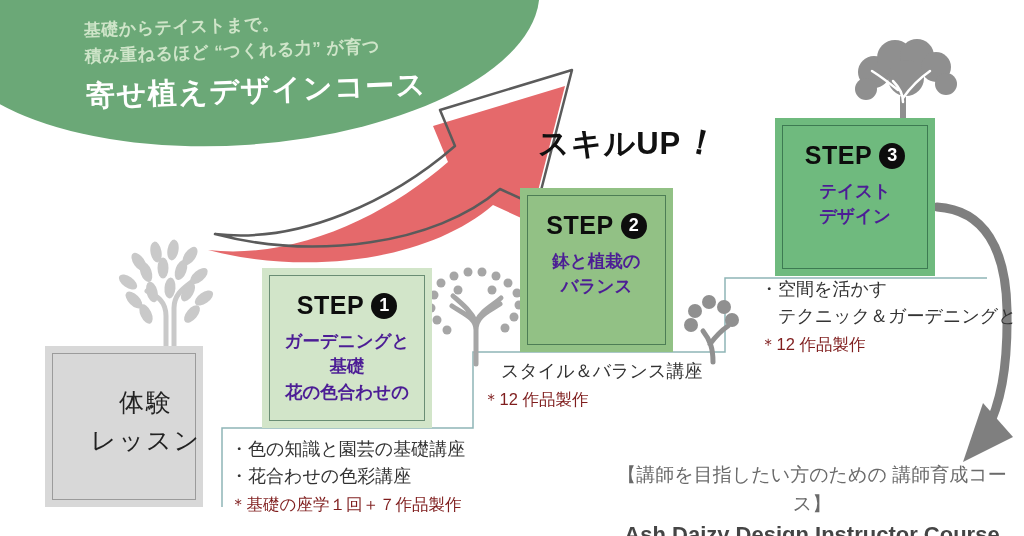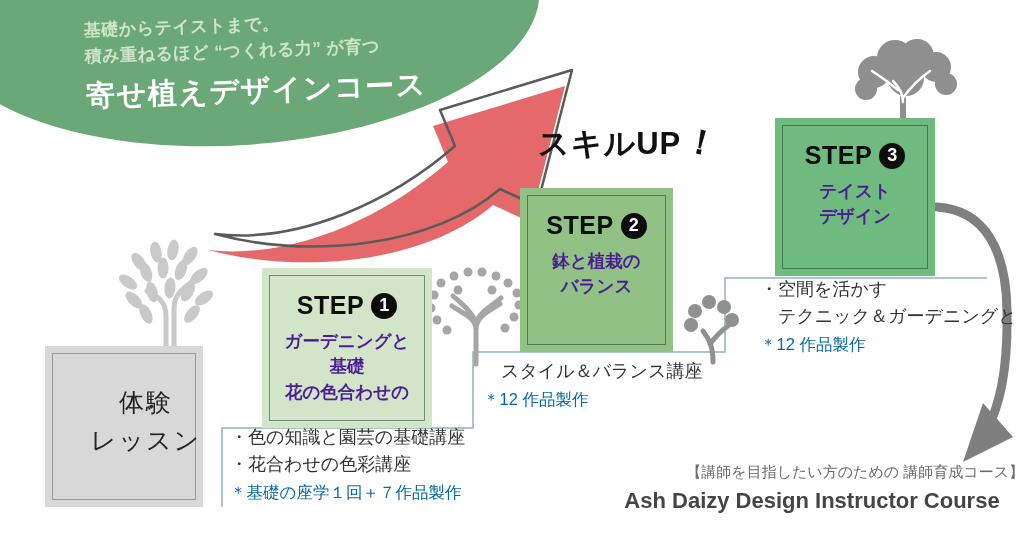--- a/index.html
+++ b/index.html
@@ -32,28 +32,28 @@
   .step2{left:520px;top:188px;width:153px;height:164px;background:#92c185;}
   .step3{left:775px;top:118px;width:160px;height:158px;background:#6fba7e;}
   .step-head{position:relative;margin-top:23px;display:flex;align-items:center;justify-content:center;gap:7px;}
   .step-word{font-size:25px;font-weight:900;color:#0d0d0d;letter-spacing:.5px;}
   .step-num{display:inline-flex;align-items:center;justify-content:center;width:26px;height:26px;
             border-radius:50%;background:#0d0d0d;color:#fff;font-size:18px;font-weight:bold;}
   .step-title{position:relative;margin-top:9px;font-size:17.5px;font-weight:bold;color:#4c1d95;line-height:1.45;}
 
   
   .notes{position:absolute;font-size:18px;color:#333;line-height:1.5;white-space:nowrap;}
-  .notes .gold{color:#0369a1;font-size:16.5px;margin-top:2px;}
-  .notes1{left:230px;top:424px;}
+  .notes .gold{color:#7f1d1d;font-size:16.5px;margin-top:2px;}
+  .notes1{left:230px;top:436px;}
   .notes2{left:483px;top:358px;}
   .notes3{left:735px;top:276px;margin-left:25px;}
 
   
   .footer{position:absolute;left:600px;top:461px;width:424px;text-align:center;line-height:1.5;}
-  .footer .f1{font-size:15px;color:#6a6a6a;text-align:right;}
+  .footer .f1{font-size:19px;color:#6a6a6a;}
   .footer .f2{font-size:22px;font-weight:bold;color:#454545;}
   .footer .f3{font-size:15.5px;font-weight:bold;color:#454545;letter-spacing:.5px;}
 </style>
 </head>
 <body>
 
 <div class="stage">
 
   <div class="blob"></div>
   <div class="blob-text">

